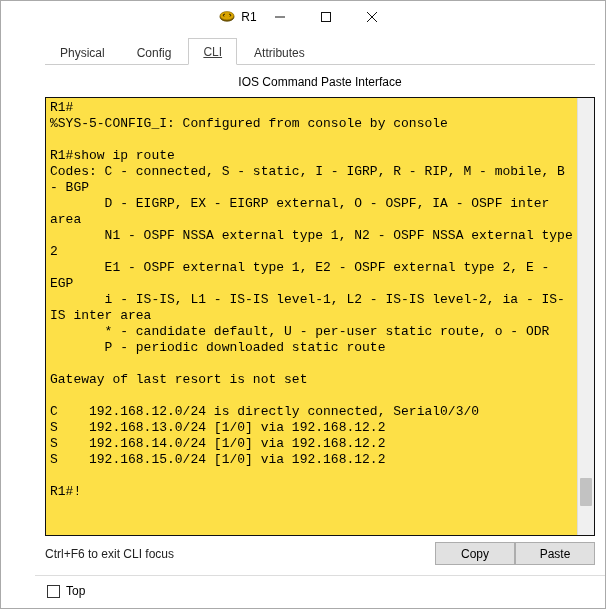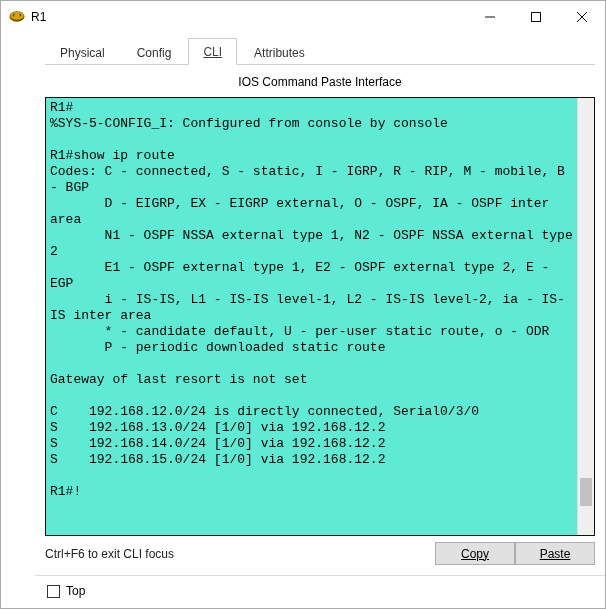--- a/index.html
+++ b/index.html
@@ -11,20 +11,21 @@
     color: #000;
   }
   .window {
     width: 606px;
     height: 609px;
     border: 1px solid #aaa;
     display: flex;
     flex-direction: column;
     background: #fff;
     position: relative;
+    align-items: center;
   }
   .titlebar {
     height: 32px;
     display: flex;
     align-items: center;
     padding-left: 8px;
     background: #fff;
   }
   .title-icon {
     width: 16px; height: 16px;
@@ -85,21 +86,21 @@
     border-color: transparent;
   }
   .panel-title {
     text-align: center;
     font-size: 12px;
     padding: 10px 0 8px 0;
   }
   .terminal-wrap {
     flex: 1;
     border: 1px solid #111;
-    background: #5eead4;
+    background: #fde047;
     position: relative;
     display: flex;
     overflow: hidden;
   }
   .terminal {
     flex: 1;
     overflow: auto;
     padding: 2px 4px;
     font-family: "Courier New", monospace;
     font-size: 13px;
@@ -131,21 +132,20 @@
     font-size: 12px;
     color: #222;
   }
   .action-btn {
     min-width: 80px;
     height: 23px;
     background: #e1e1e1;
     border: 1px solid #adadad;
     font-size: 12px;
     padding: 0 8px;
-    text-decoration: underline;
   }
   .divider {
     height: 1px;
     background: #ddd;
     margin: 10px -10px 6px -10px;
   }
   .footer {
     display: flex;
     align-items: center;
     padding: 2px 0 4px 2px;

